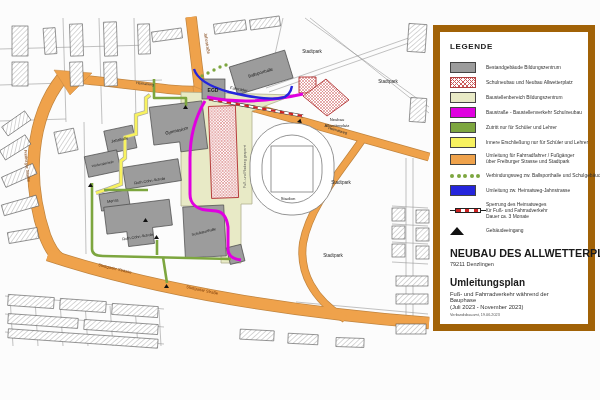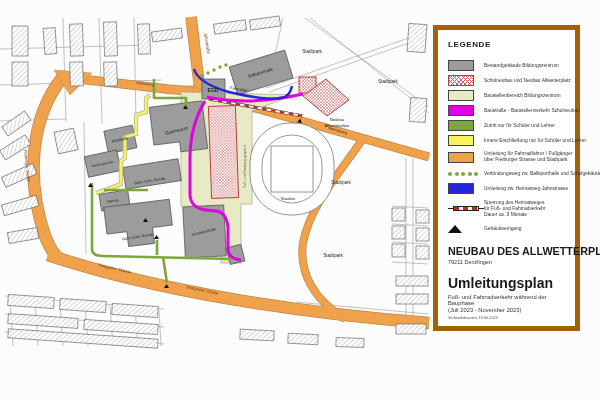--- a/index.html
+++ b/index.html
@@ -2,22 +2,22 @@
 <html><head>
 <meta charset="utf-8">
 <style>
   html,body{margin:0;padding:0;}
   body{width:600px;height:400px;overflow:hidden;background:#fcfcfc;
        font-family:"Liberation Sans",sans-serif;position:relative;}
   #map-svg{position:absolute;left:0;top:0;}
   svg text{font-family:"Liberation Sans",sans-serif;}
 
   
-  #panel{position:absolute;left:433px;top:25px;width:147px;height:306px;
-         background:#fff;border:5px solid #a16207;box-sizing:border-box;
+  #panel{position:absolute;left:433px;top:25px;width:162px;height:306px;
+         background:#fff;border:7px solid #a16207;box-sizing:border-box;
          padding:10px 16px 0 10px;overflow:visible;}
   #legend-title{font-size:8px;font-weight:bold;letter-spacing:.6px;color:#222;margin-bottom:9px;}
   .lrow{display:flex;align-items:center;min-height:15px;}
   .swcell{width:36px;flex:0 0 36px;display:flex;align-items:center;}
   .sw{width:26px;height:11px;border:.5px solid #444;box-sizing:border-box;display:inline-block;}
   .sw.xhatch{background:
       repeating-linear-gradient(45deg,#cc5a5a 0 .7px,transparent .7px 3px),
       repeating-linear-gradient(-45deg,#cc5a5a 0 .7px,transparent .7px 3px),#fff;
       border-color:#b04040;}
   .dots{display:flex;gap:2.5px;align-items:center;}
@@ -27,21 +27,21 @@
   .barrier{width:26px;height:5px;border:.5px solid #222;box-sizing:border-box;
       background:repeating-linear-gradient(90deg,#cc2222 0 4.5px,#fff 4.5px 9px);}
   .tri{width:0;height:0;border-left:7px solid transparent;border-right:7px solid transparent;
       border-bottom:8px solid #111;display:inline-block;}
   .ltxt{font-size:4.9px;line-height:6px;color:#333;white-space:nowrap;}
   .ltxt div{white-space:nowrap;}
 
   #title-block{margin-top:8px;}
   .tb-line1,.tb-line2{font-size:10.8px;font-weight:bold;color:#1a1a1a;line-height:13px;white-space:nowrap;}
   .tb-addr{font-size:5.5px;color:#333;margin-top:1px;}
-  .tb-sub{font-size:14px;font-weight:bold;color:#1a1a1a;margin-top:10px;}
+  .tb-sub{font-size:10px;font-weight:bold;color:#1a1a1a;margin-top:10px;}
   .tb-desc{font-size:5.8px;color:#333;margin-top:3px;}
   .tb-desc2{font-size:5.8px;color:#333;margin-top:1px;}
   .tb-stamp{font-size:3.8px;color:#555;margin-top:3px;}
 </style>
 </head>
 <body>
 
 <svg id="map-svg" width="600" height="400" viewBox="0 0 600 400">
   <defs>
     <pattern id="hp" width="3.6" height="3.6" patternUnits="userSpaceOnUse" patternTransform="rotate(45)">

